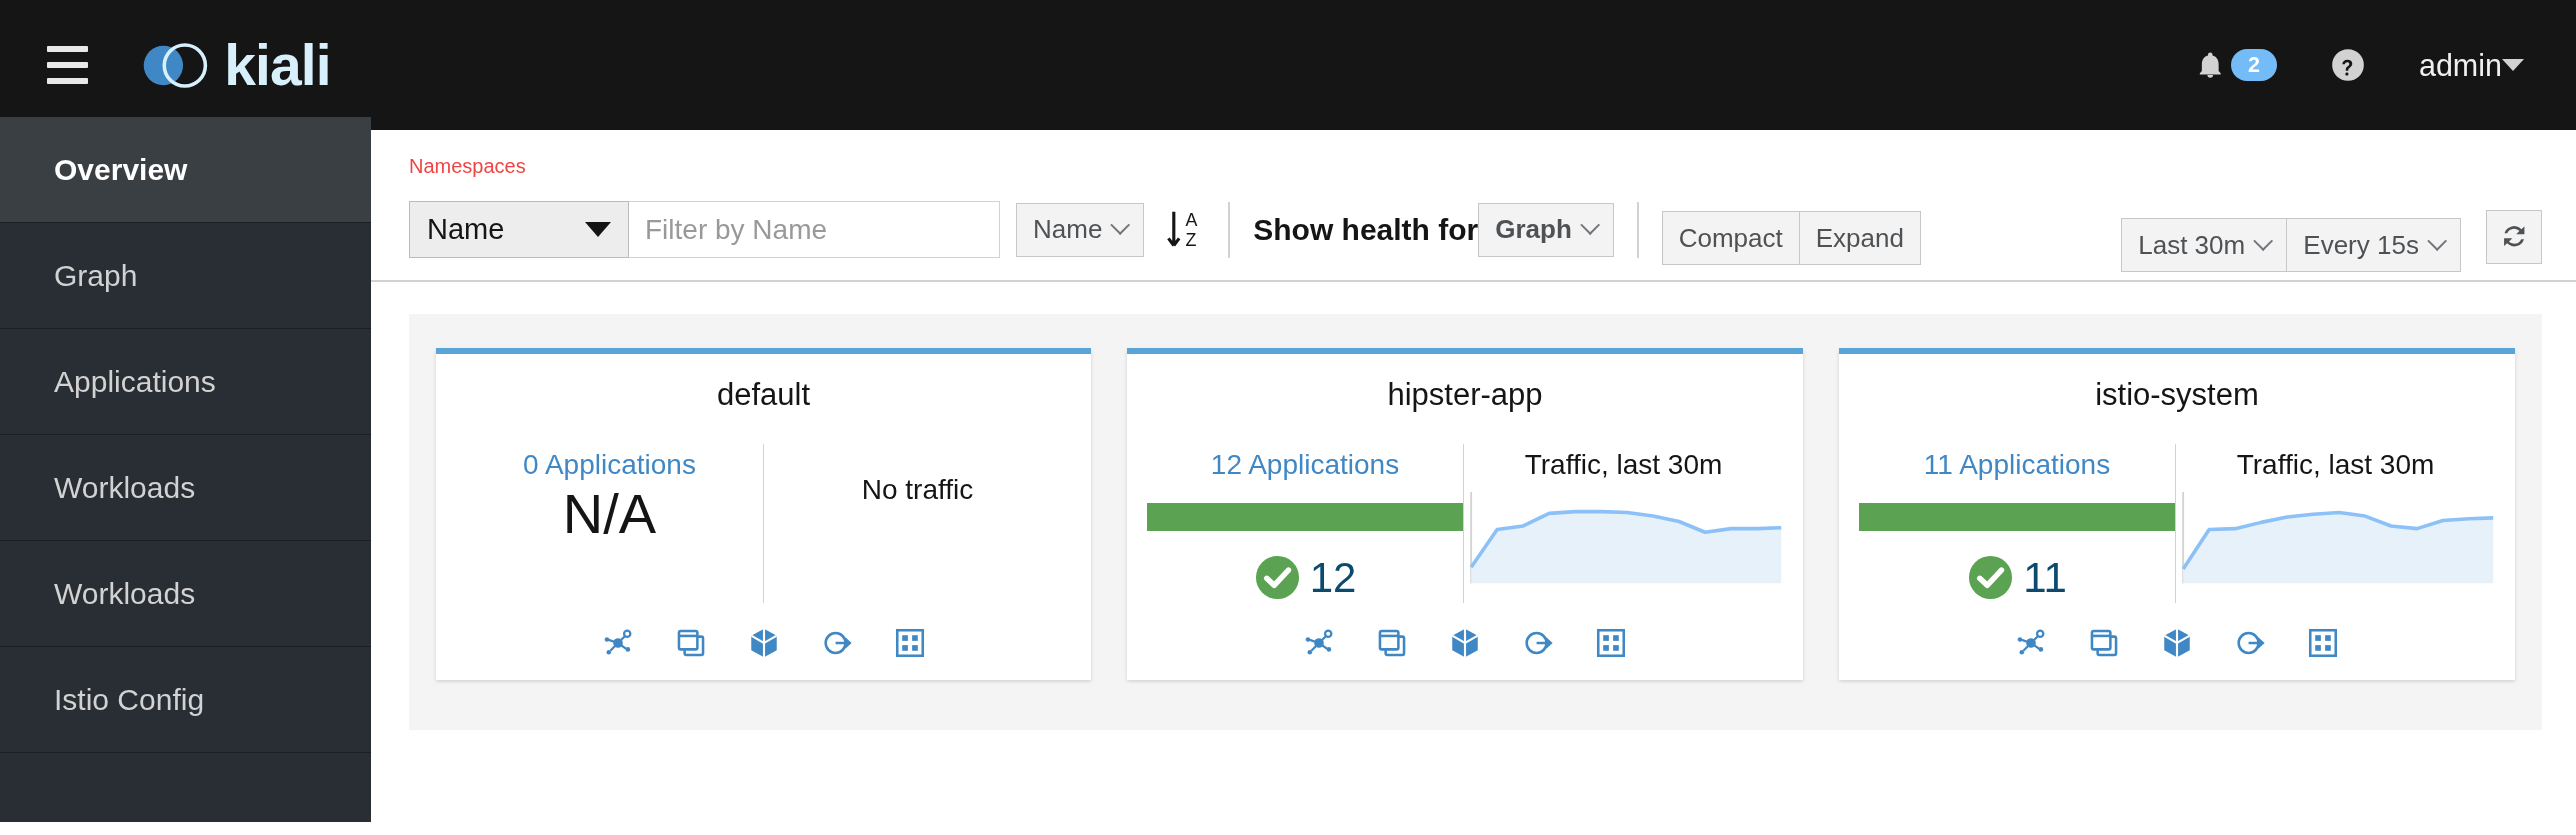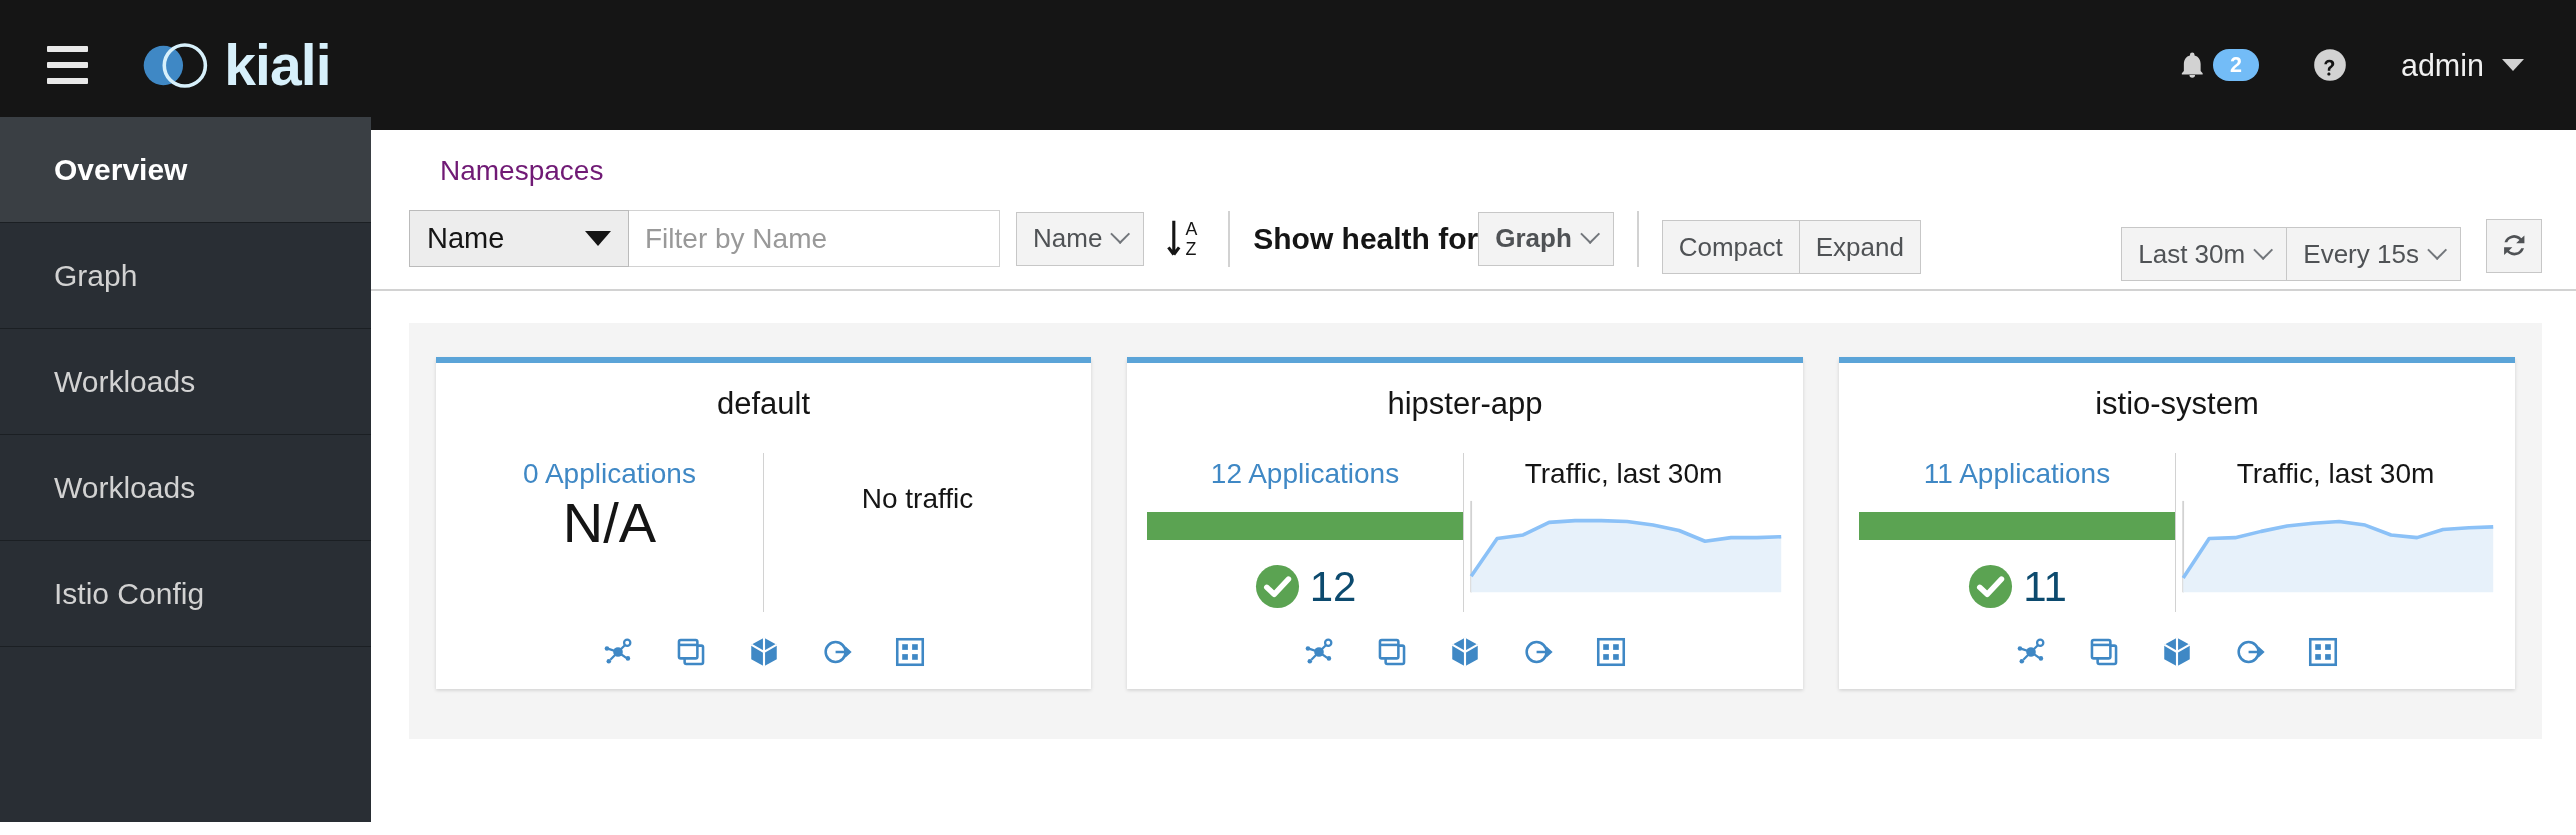--- a/index.html
+++ b/index.html
@@ -47,21 +47,21 @@
   }
   .bell-icon { width: 30.5px; height: 32px; }
   .notif-badge {
     background: #73bcf7; color: #fff;
     font-size: 21.5px; font-weight: 600;
     border-radius: 27px; padding: 4.5px 17px;
     line-height: 1.05;
   }
   .help-icon { width: 38px; height: 38px; margin-right: 52px; cursor: pointer; }
   .user-menu {
-    display: flex; align-items: center; gap: 18px;
+    display: flex; align-items: center; 
     margin-right: 52px; cursor: pointer;
   }
   .user-name { color: #f0f0f0; font-size: 30.5px; }
   .caret-down {
     width: 0; height: 0;
     border-left: 11.7px solid transparent;
     border-right: 11.7px solid transparent;
     border-top: 12.5px solid #d2d2d2;
   }
 
@@ -88,21 +88,21 @@
 
   
   .main {
     position: absolute; top: 130px; left: 371px;
     width: 2205px; height: 705px;
     background: #ffffff;
   }
   .page-header {
     padding: 25px 0 0 38px;
   }
-  .page-title { font-size: 28px; color: #701a75; margin-left: 31px; }
+  .page-title { font-size: 20px; color: #ef4444; }
 
   .toolbar {
     display: flex; align-items: center;
     margin: 23px 0 0 38px;
     height: 57px;
     position: relative;
   }
   .select-box {
     display: flex; align-items: center; justify-content: space-between;
     background: #ededed; border: 0.9px solid #bbb;
@@ -264,20 +264,23 @@
     </div>
   </div>
 </div>
 
 <nav class="sidebar">
   <div class="nav-item active">
     <span>Overview</span>
   </div>
   <div class="nav-item">
     <span>Graph</span>
+  </div>
+  <div class="nav-item">
+    <span>Applications</span>
   </div>
   <div class="nav-item">
     <span>Workloads</span>
   </div>
   <div class="nav-item">
     <span>Workloads</span>
   </div>
   <div class="nav-item">
     <span>Istio Config</span>
   </div>

